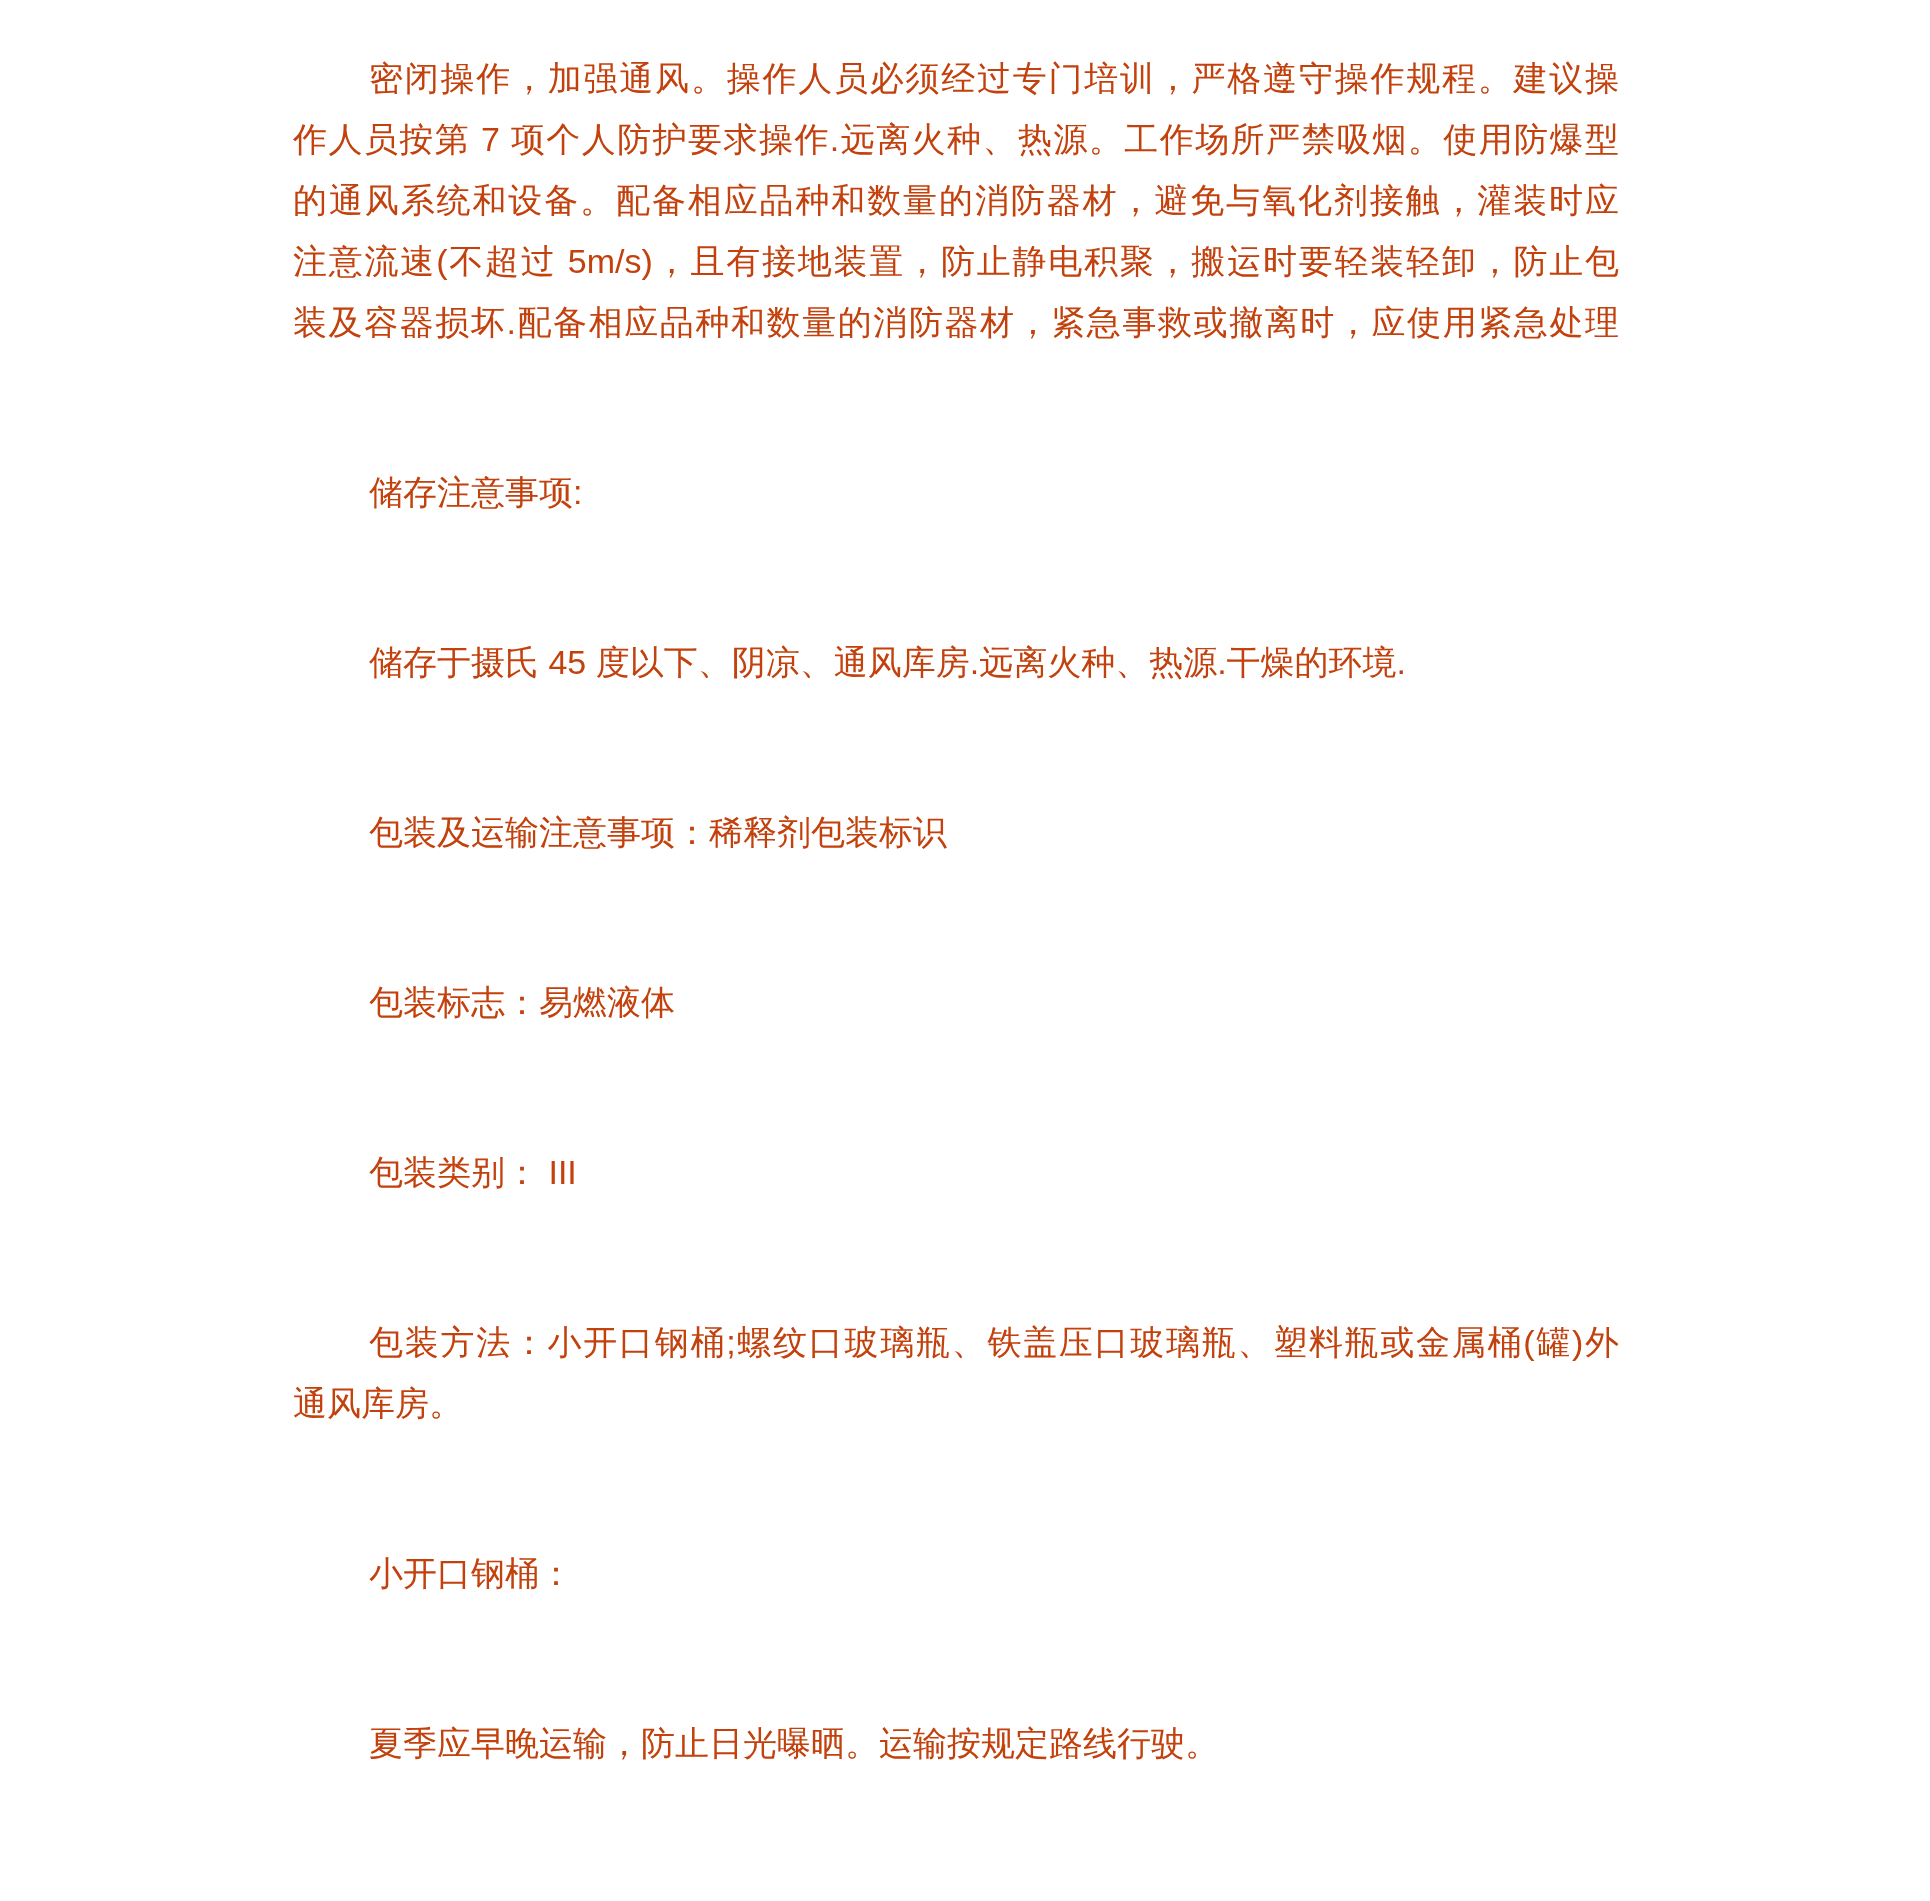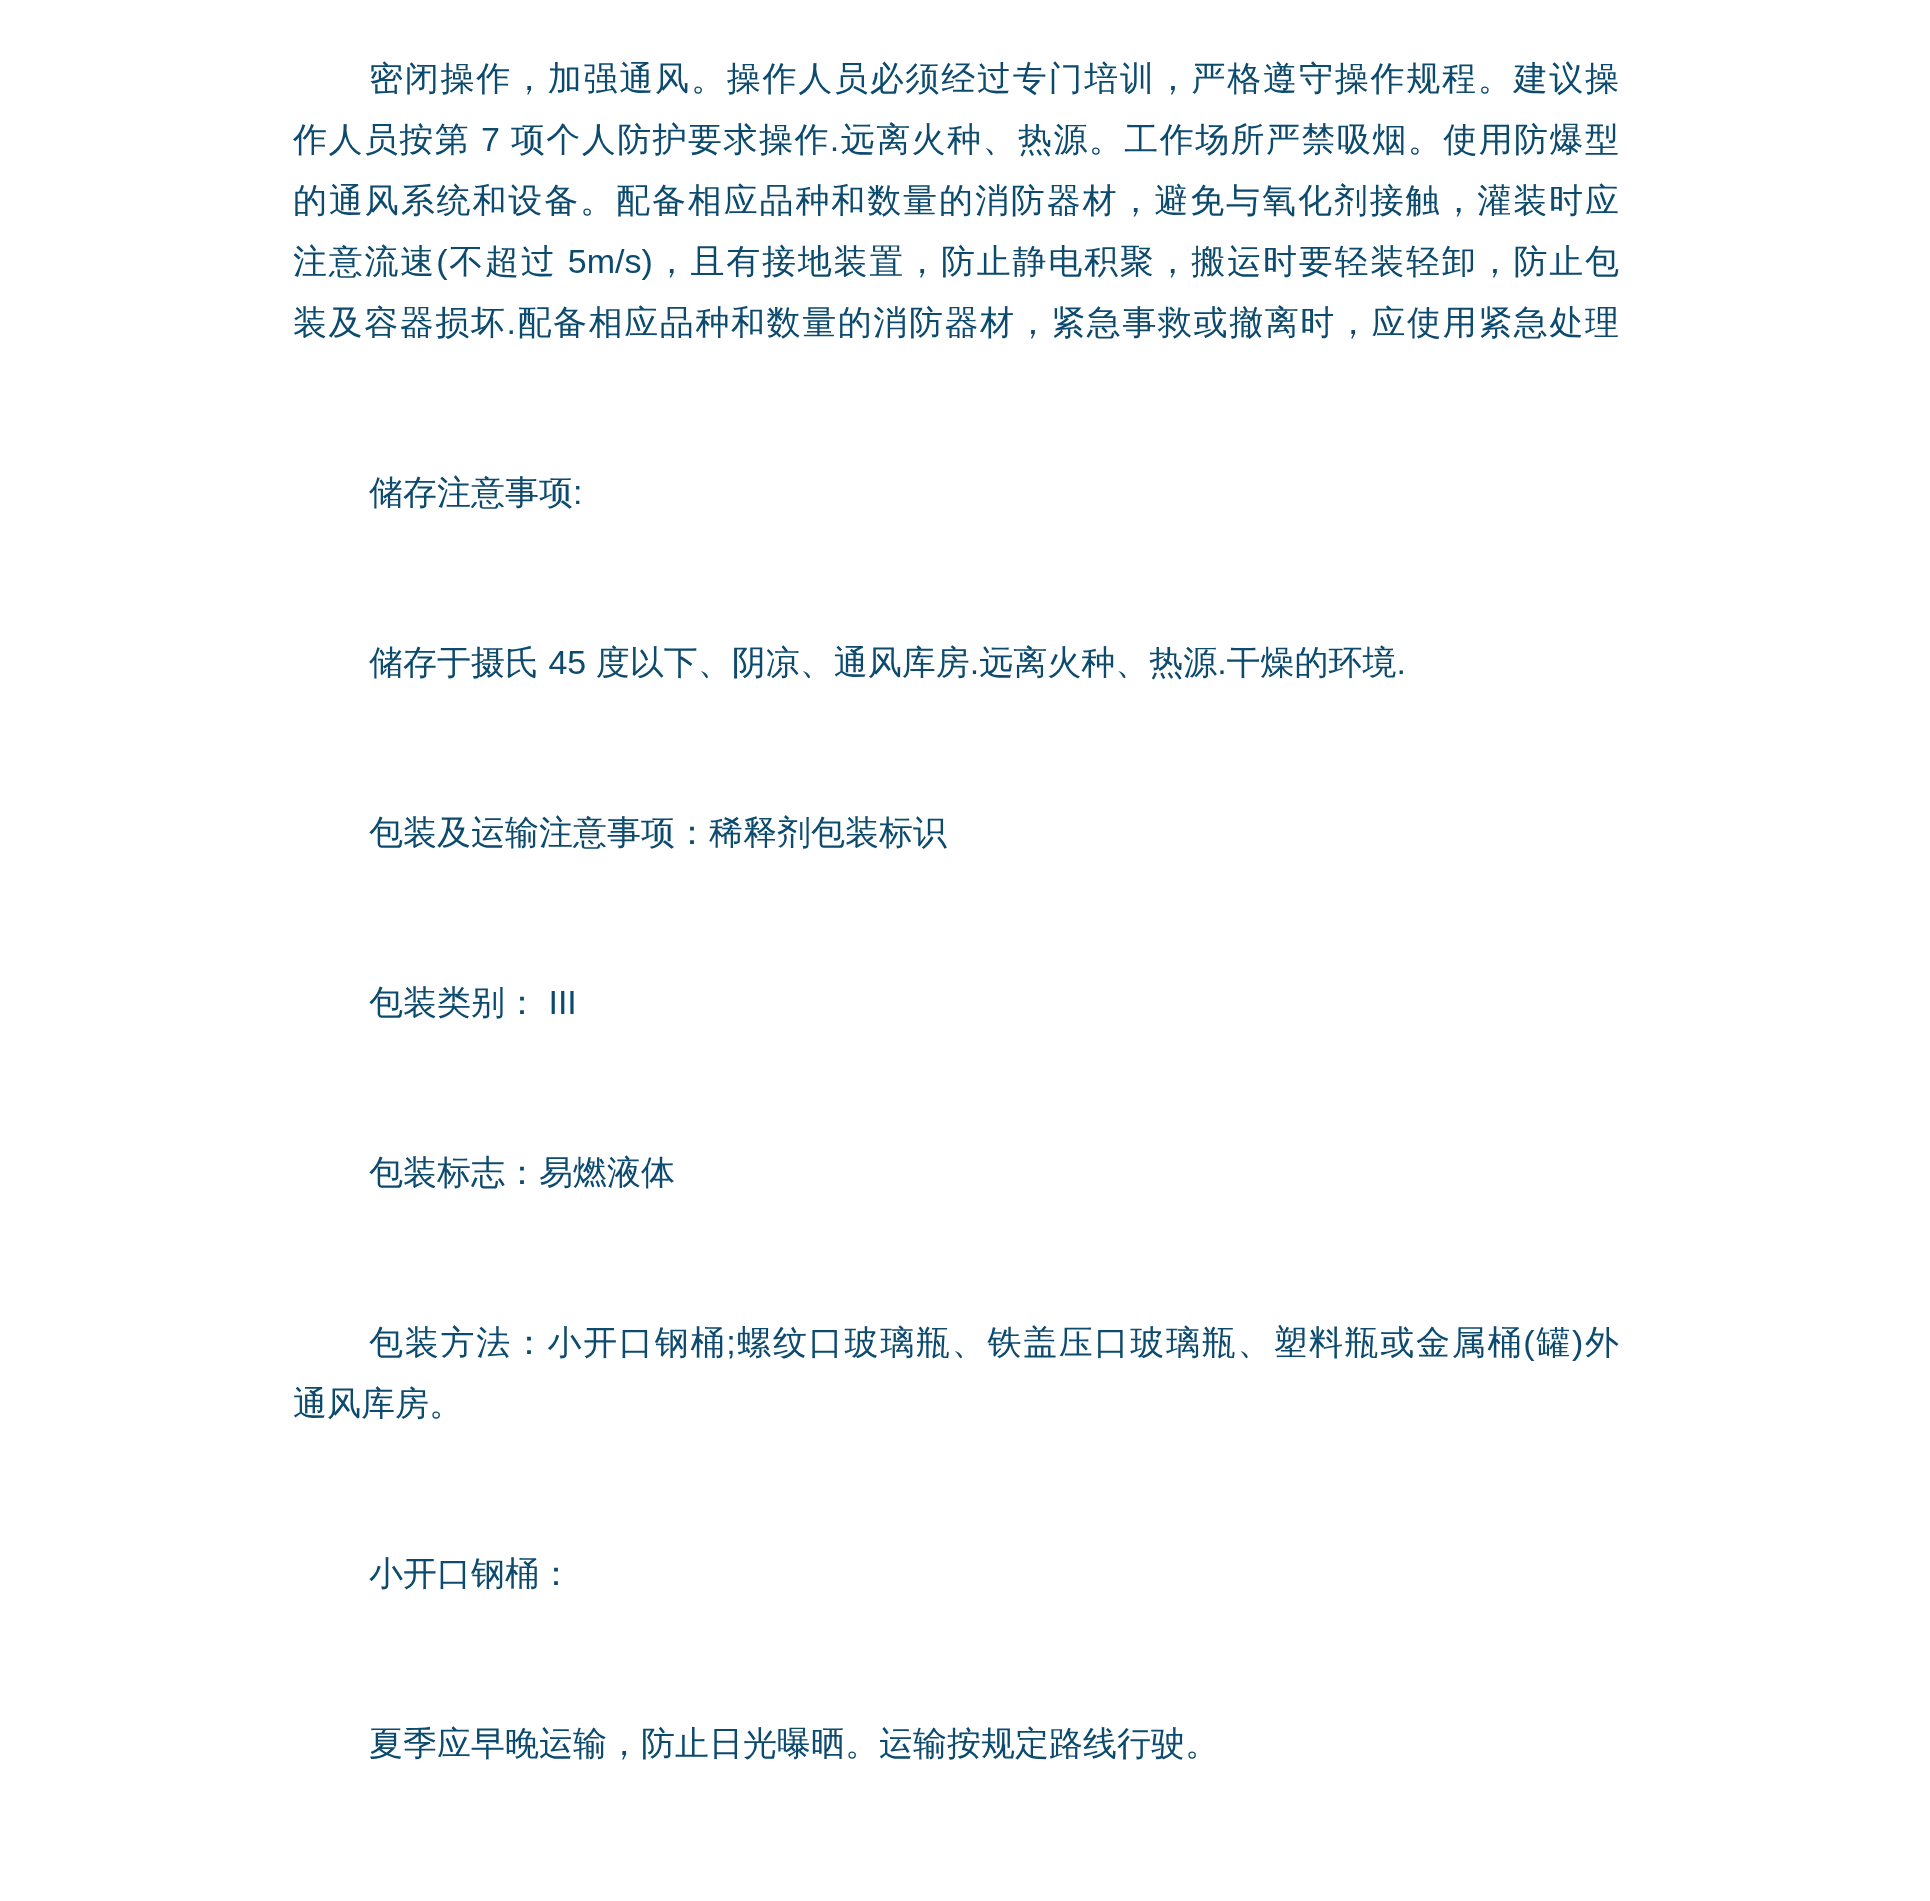--- a/index.html
+++ b/index.html
@@ -23,21 +23,21 @@
   .para {
     margin: 0 0 109px 0;
   }
   .para:last-child {
     margin-bottom: 0;
   }
   .line {
     font-size: 34px;
     line-height: 61px;
     min-height: 61px;
-    color: #0c4a6e;
+    color: #c2410c;
     text-align: left;
   }
   .indent {
     text-indent: 76px;
   }
   .just {
     text-align: justify;
     text-align-last: justify;
   }
 </style>
@@ -60,25 +60,25 @@
 
   <div class="para">
     <div class="line indent">储存于摄氏 45 度以下、阴凉、通风库房.远离火种、热源.干燥的环境.</div>
   </div>
 
   <div class="para">
     <div class="line indent">包装及运输注意事项：稀释剂包装标识</div>
   </div>
 
   <div class="para">
-    <div class="line indent">包装类别： III</div>
+    <div class="line indent">包装标志：易燃液体</div>
   </div>
 
   <div class="para">
-    <div class="line indent">包装标志：易燃液体</div>
+    <div class="line indent">包装类别： III</div>
   </div>
 
   <div class="para">
     <div class="line indent just">包装方法：小开口钢桶;螺纹口玻璃瓶、铁盖压口玻璃瓶、塑料瓶或金属桶(罐)外</div>
     <div class="line">通风库房。</div>
   </div>
 
   <div class="para">
     <div class="line indent">小开口钢桶：</div>
   </div>

